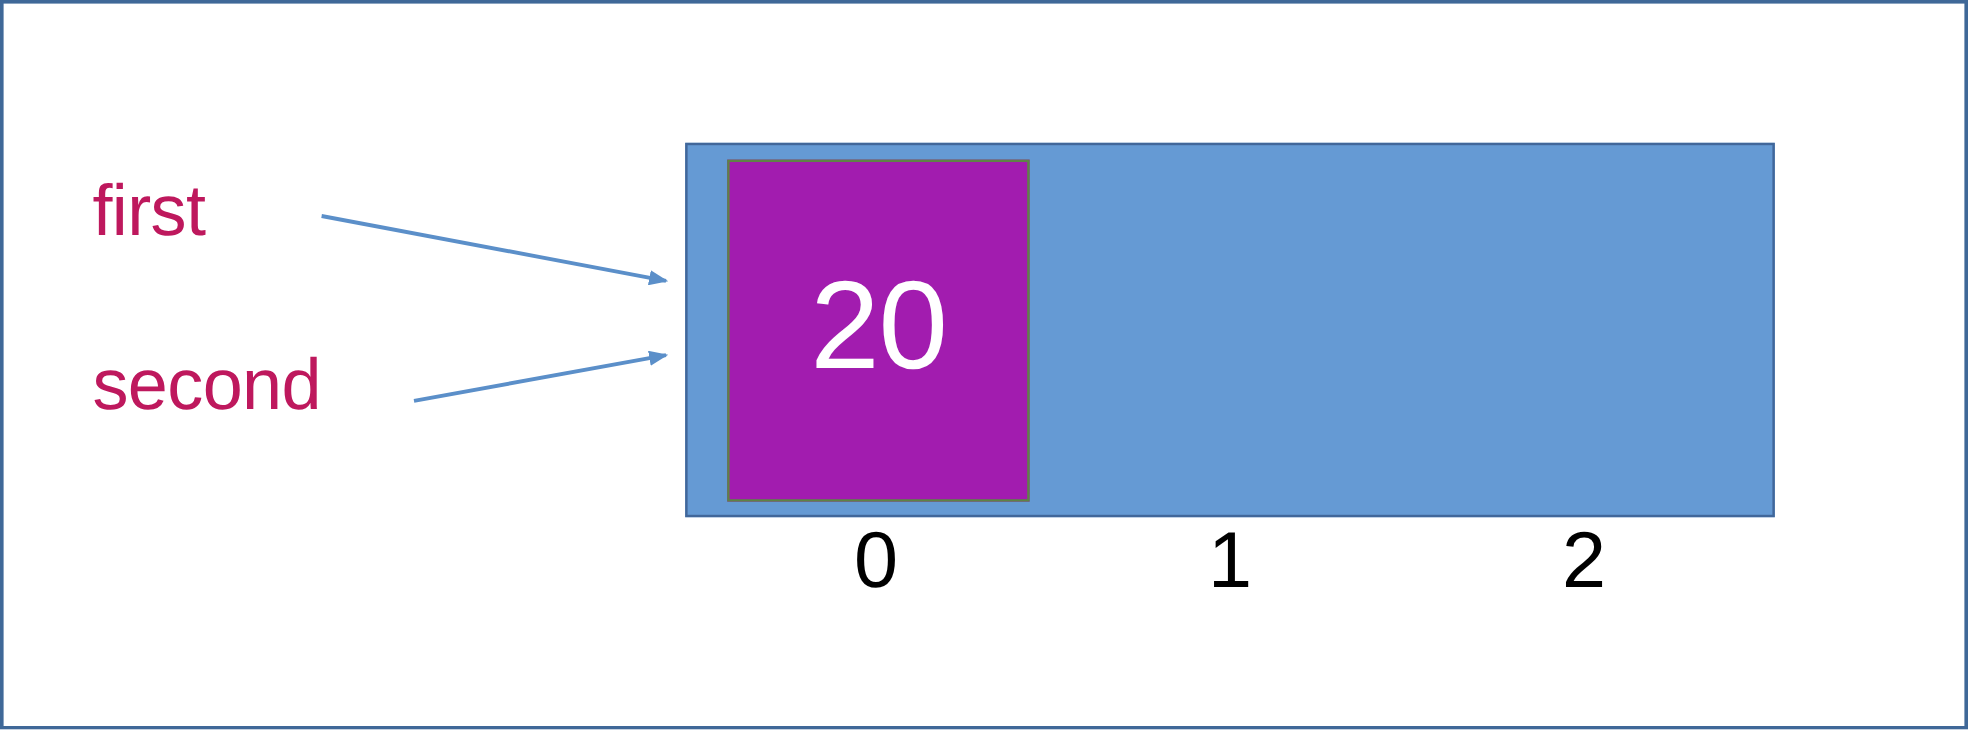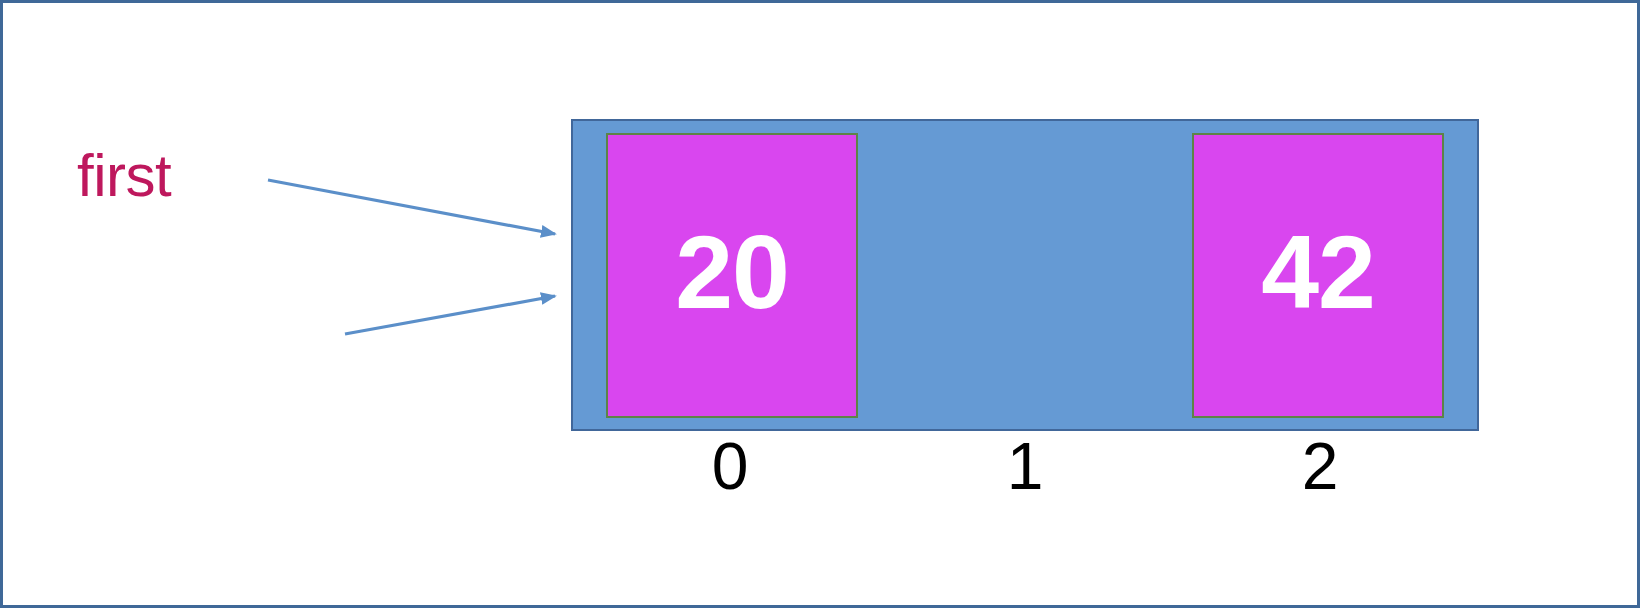--- a/index.html
+++ b/index.html
@@ -57,26 +57,25 @@
     display: flex;
     align-items: center;
     justify-content: space-between;
     padding: 0 33px;
   }
 
   .array-cell {
     width: 252px;
     height: 285px;
     box-sizing: border-box;
-    background: #d946ef;
+    background: #a21caf;
     border: 2px solid #5E8346;
     display: flex;
     align-items: center;
     justify-content: center;
-    font-weight: bold;
   }
 
   .cell-value {
     font-family: "Liberation Sans", sans-serif;
     font-size: 104px;
     line-height: 1;
     color: #ffffff;
     letter-spacing: -1px;
     
     transform: translateY(-3px);
@@ -107,41 +106,39 @@
     color: #000000;
   }
 </style>
 </head>
 <body>
 
 <div id="slide">
 
   <div class="pointer-label" id="label-first">first</div>
 
+  <div class="pointer-label" id="label-second">second</div>
 
   <svg id="arrow-layer" viewBox="0 0 1640 608">
     <defs>
       <marker id="arrowhead" markerWidth="5" markerHeight="4" refX="4.4" refY="2" orient="auto" markerUnits="strokeWidth">
         <path d="M0,0 L5,2 L0,4 z" fill="#5B8FC9"></path>
       </marker>
     </defs>
     <line x1="265" y1="177" x2="552" y2="231" stroke="#5B8FC9" stroke-width="3.2" marker-end="url(#arrowhead)"></line>
     <line x1="342" y1="331" x2="552" y2="293" stroke="#5B8FC9" stroke-width="3.2" marker-end="url(#arrowhead)"></line>
   </svg>
 
   <div id="array-container">
 
     <div class="array-cell">
       <span class="cell-value">20</span>
     </div>
 
 
-    <div class="array-cell">
-      <span class="cell-value">42</span>
-    </div>
 
   </div>
 
   <div id="index-row">
     <div class="index-slot">
       <span class="index-label">0</span>
     </div>
     <div class="index-slot">
       <span class="index-label">1</span>
     </div>

